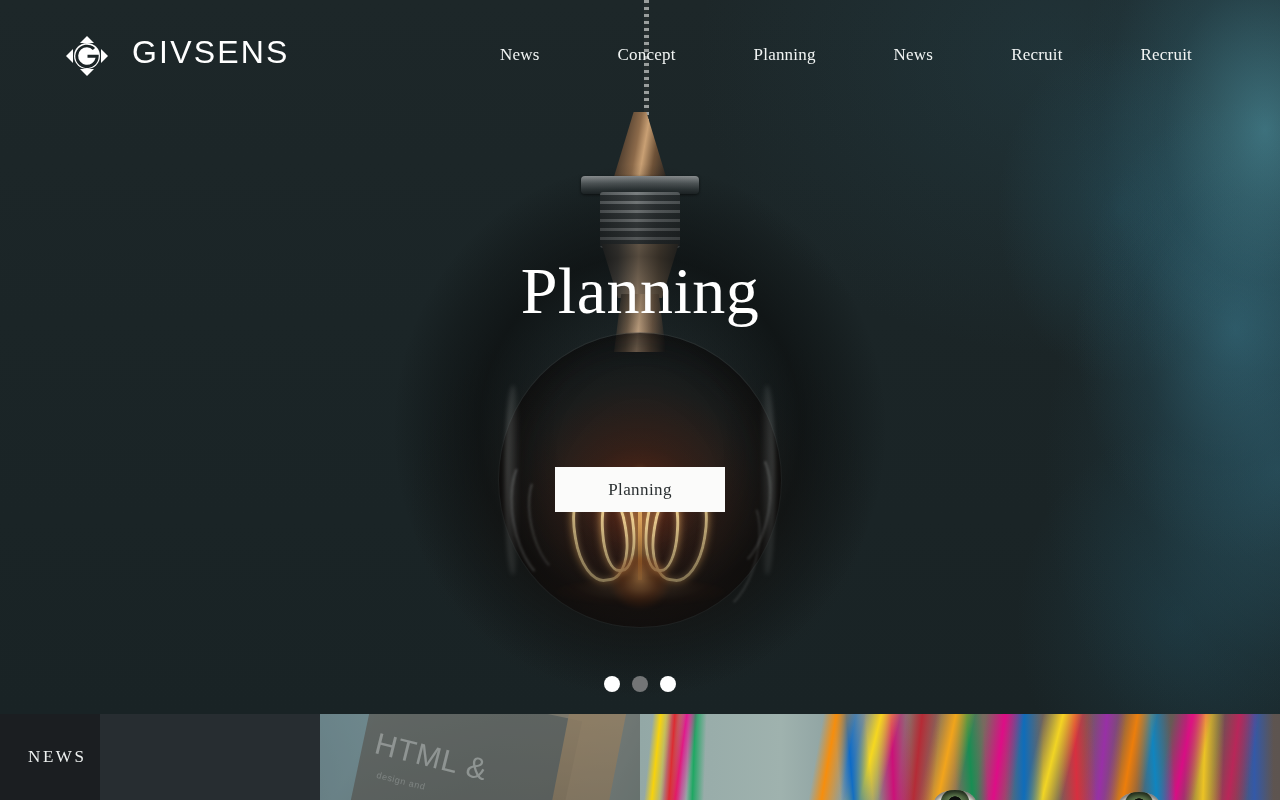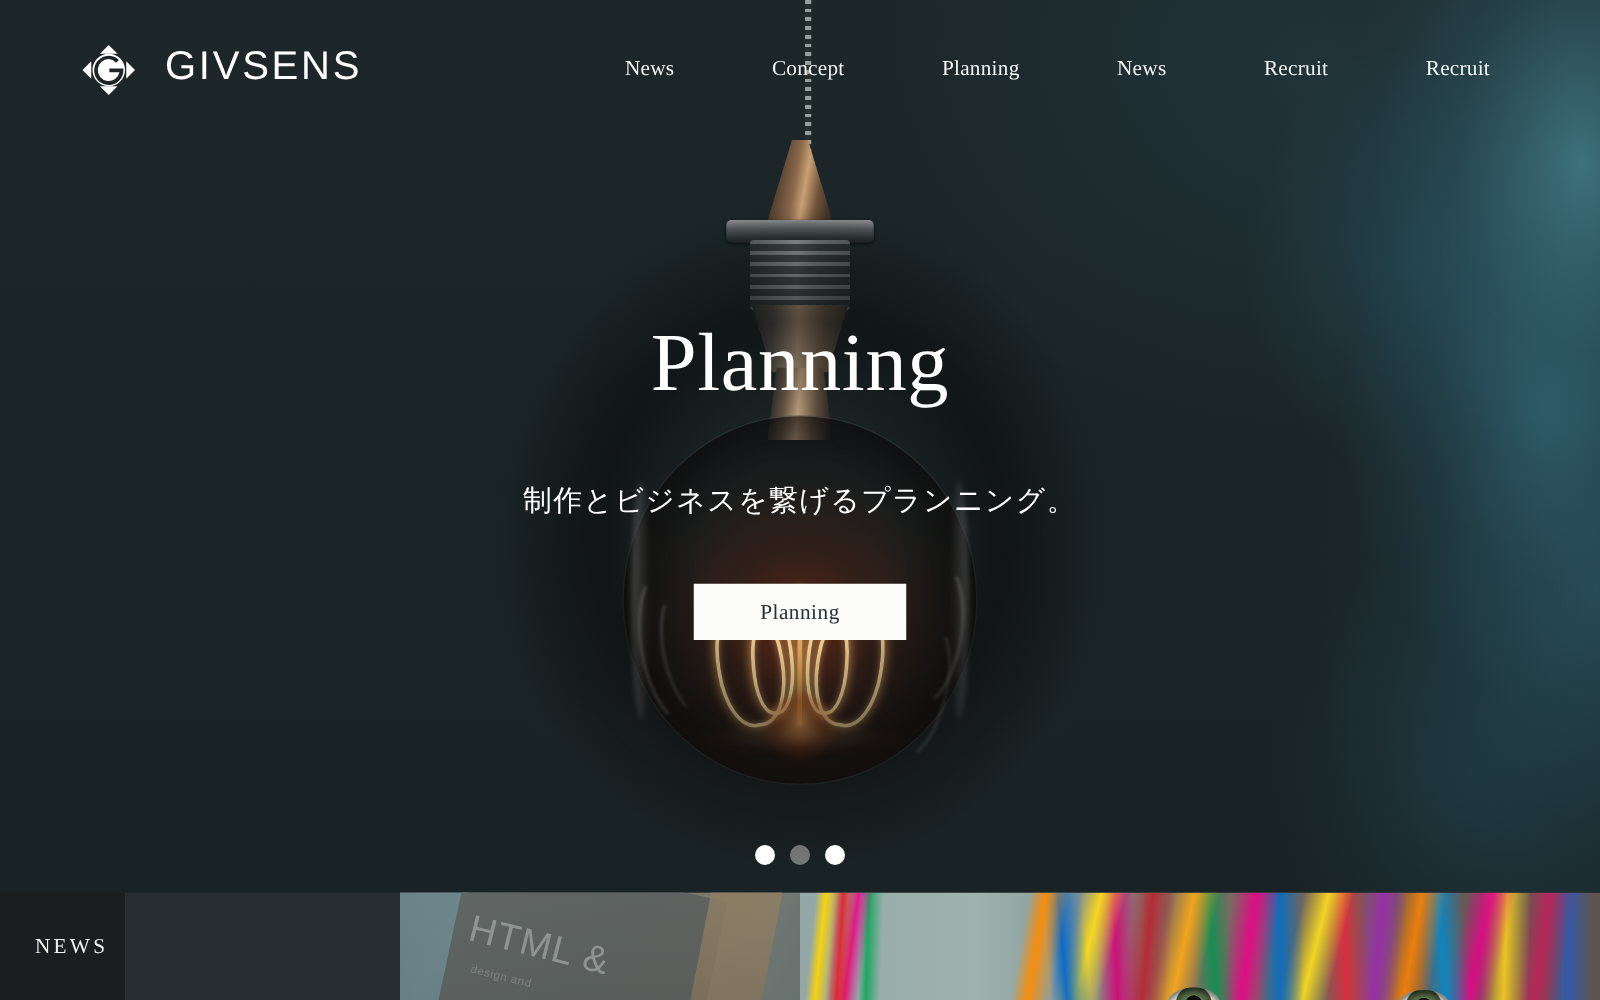--- a/index.html
+++ b/index.html
@@ -501,21 +501,20 @@
     <a class="nav-link">News</a>
     <a class="nav-link">Recruit</a>
     <a class="nav-link">Recruit</a>
   </nav>
 </header>
 
 <div class="hero-content">
 
   <h1 class="hero-title">Planning</h1>
 
-  <p class="hero-sub">制作とビジネスを繋げるプランニング。</p>
 
   <button class="hero-cta">Planning</button>
 
   <div class="hero-dots">
     <button class="dot active"></button>
     <button class="dot inactive"></button>
     <button class="dot active"></button>
   </div>
 </div>
 

